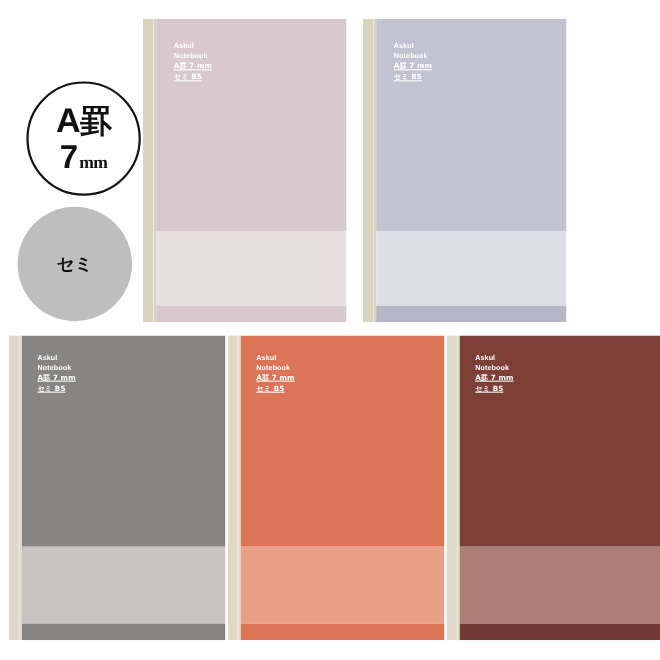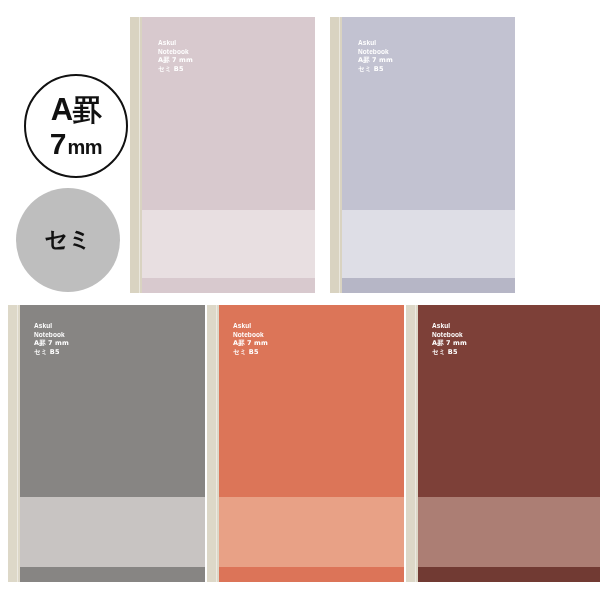--- a/index.html
+++ b/index.html
@@ -56,37 +56,38 @@
   }
   #badge-ruling .line2 {
     margin-top: 4px;
     font-size: 30px;
     font-weight: 700;
     display: flex;
     align-items: baseline;
     justify-content: center;
   }
   #badge-ruling .line2 .unit {
-    font-size: 20px;
+    font-size: 16px;
     font-weight: 700;
     letter-spacing: -0.5px;
     margin-left: 1px;
+    font-family: Liberation Serif, serif;
   }
 
   #badge-size {
     left: 16px;
     top: 188px;
     width: 104px;
     height: 104px;
     background: #bebebe;
     border: none;
   }
   #badge-size .line1 {
     font-family: "DejaVu Sans", sans-serif;
-    font-size: 23px;
+    font-size: 16px;
     font-weight: 700;
     margin-bottom: 1px;
   }
   #badge-size .line2 {
     font-size: 44px;
     font-weight: 700;
     letter-spacing: -1px;
   }
 
   
@@ -136,20 +137,21 @@
     position: absolute;
     color: #ffffff;
     line-height: 1.32;
     white-space: pre;
     font-weight: 700;
     letter-spacing: 0.1px;
     z-index: 5;
   }
   .nb-label .jp {
     font-family: "DejaVu Sans", sans-serif;
+    text-decoration: underline;
   }
 
   
   .row-top .nb-label { font-size: 6.5px; left: 28px; top: 22px; }
   .row-bottom .nb-label { font-size: 6.5px; left: 26px; top: 17px; }
 </style>
 </head>
 <body>
 
 <div id="stage" style="background: rgb(255, 255, 255);">

